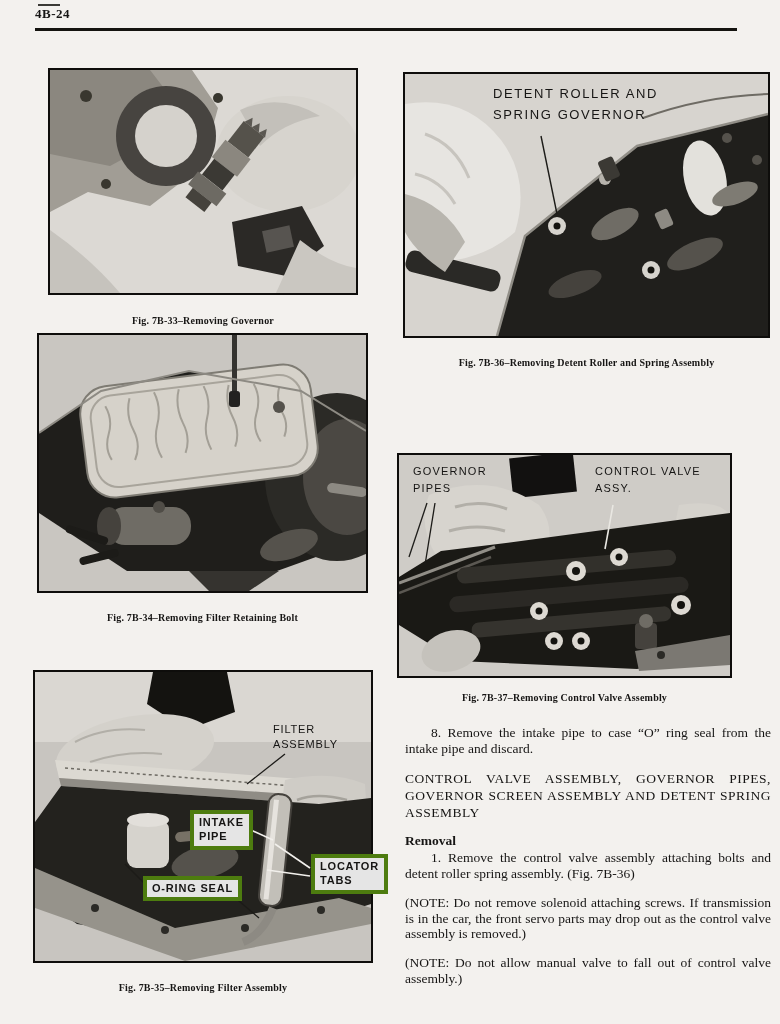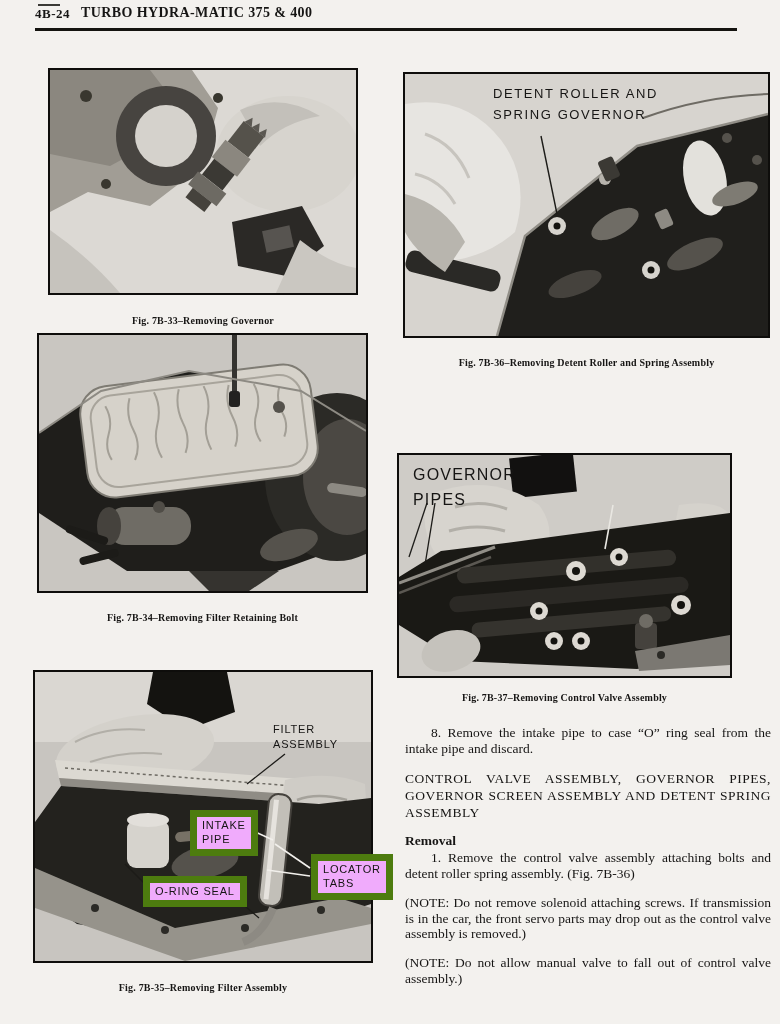--- a/index.html
+++ b/index.html
@@ -26,40 +26,39 @@
   #cap33{left:48px;top:315px;width:310px;}
   #cap34{left:37px;top:612px;width:331px;}
   #cap35{left:33px;top:982px;width:340px;}
   #cap36{left:403px;top:357px;width:367px;}
   #cap37{left:397px;top:692px;width:335px;}
 
   
   .plabel{position:absolute;font-family:"Liberation Sans", sans-serif;color:#161514;
           white-space:pre-line;line-height:1.5;}
   .plabel.big{font-size:13px;letter-spacing:1.6px;line-height:1.6;}
-  .plabel.med{font-size:16px;letter-spacing:1.2px;line-height:1.55;}
+  .plabel.med{font-size:11px;letter-spacing:1.2px;line-height:1.55;}
   .plabel.sm{font-size:11px;letter-spacing:.8px;line-height:1.35;}
-  .plabel.boxed{background:#f0abfc;border:7px solid #4d7c0f;padding:1px 5px 2px;line-height:1.3;}
+  .plabel.boxed{background:#e5e5e5;border:4px solid #4d7c0f;padding:1px 5px 2px;line-height:1.3;font-weight:bold;}
 
   
   .bodycol{position:absolute;left:405px;top:725px;width:366px;font-size:13.5px;
            line-height:1.17;text-align:justify;}
   .bodycol p{margin:0 0 13px;}
   .indent{text-indent:26px;}
   .sechead{font-weight:normal;letter-spacing:.5px;line-height:1.26;margin:2px 0 12px !important;}
   .subhead{font-weight:bold;margin:0 0 2px !important;text-align:left;}
 </style>
 </head>
 <body>
 
 <div class="page">
 
   <div class="artifact"></div>
   <div class="hdr-num">4B-24</div>
-  <div class="hdr-title">TURBO HYDRA-MATIC 375 &amp; 400</div>
   <div class="hdr-rule"></div>
 
   <figure class="photo" id="ph33">
     <svg width="306" height="223" viewBox="0 0 306 223">
       <rect width="306" height="223" fill="#dcd9d4"></rect>
       <polygon points="0,0 142,0 168,38 152,96 100,136 38,122 0,142" fill="#a19d95"></polygon>
       <polygon points="0,0 100,0 120,26 108,70 60,96 0,84" fill="#8b877f"></polygon>
       <circle cx="116" cy="66" r="50" fill="#474440"></circle>
       <circle cx="116" cy="66" r="31" fill="#d5d2cc"></circle>
       <circle cx="36" cy="26" r="6" fill="#39372f"></circle>
@@ -216,20 +215,22 @@
       <circle cx="247" cy="166" r="7" fill="#6f6c65"></circle>
       <ellipse cx="52" cy="196" rx="30" ry="20" fill="#c5c2bc" transform="rotate(-16 52 196)"></ellipse>
       <polygon points="236,196 331,180 331,210 240,216" fill="#7b7872"></polygon>
       <circle cx="262" cy="200" r="4" fill="#2b2a26"></circle>
       <line x1="28" y1="48" x2="10" y2="102" stroke="#1c1b18" stroke-width="1.3"></line>
       <line x1="36" y1="48" x2="26" y2="110" stroke="#1c1b18" stroke-width="1.3"></line>
       <line x1="214" y1="50" x2="206" y2="94" stroke="#e9e7e2" stroke-width="1.6"></line>
     </svg>
     <div class="plabel med" style="left:14px;top:8px;">GOVERNOR
 PIPES</div>
+    <div class="plabel med" style="left:196px;top:8px;">CONTROL VALVE
+ASSY.</div>
   </figure>
   <div class="caption" id="cap37">Fig. 7B-37–Removing Control Valve Assembly</div>
 
   <div class="bodycol">
     <p class="indent">8. Remove the intake pipe to case “O” ring seal from the intake pipe and discard.</p>
     <p class="sechead">CONTROL VALVE ASSEMBLY, GOVERNOR PIPES, GOVERNOR SCREEN ASSEMBLY AND DETENT SPRING ASSEMBLY</p>
     <p class="subhead">Removal</p>
     <p class="indent">1. Remove the control valve assembly attaching bolts and detent roller spring assembly. (Fig. 7B-36)</p>
     <p>(NOTE: Do not remove solenoid attaching screws. If transmission is in the car, the front servo parts may drop out as the control valve assembly is removed.)</p>
     <p>(NOTE: Do not allow manual valve to fall out of control valve assembly.)</p>

